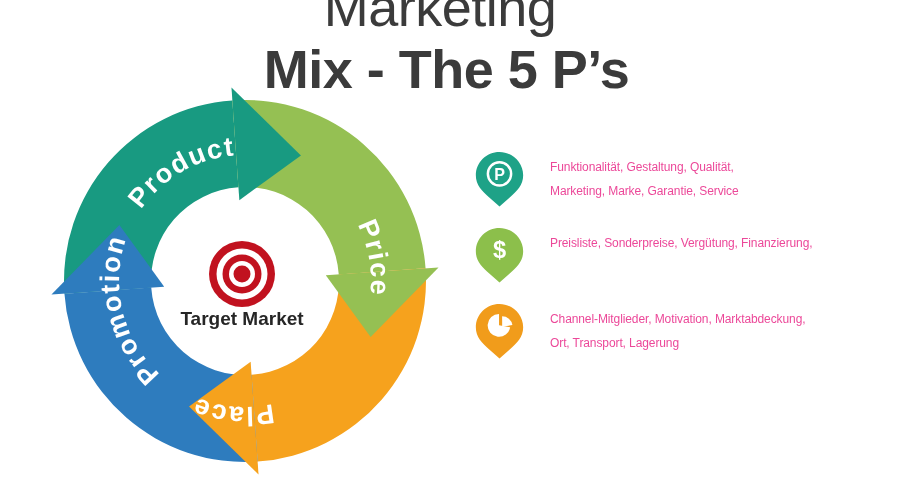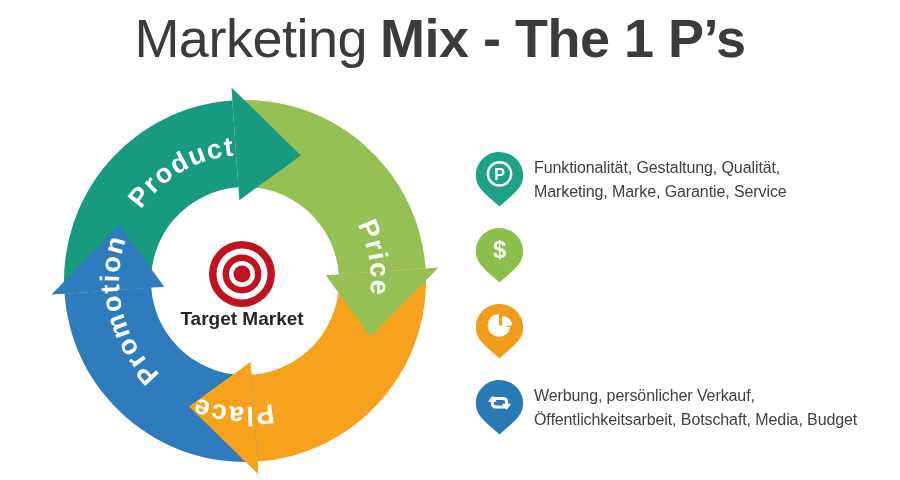--- a/index.html
+++ b/index.html
@@ -3,39 +3,39 @@
 <meta charset="utf-8">
 <style>
   html,body{margin:0;padding:0;}
   body{
     width:900px;height:480px;background:#fff;position:relative;overflow:hidden;
     font-family:"Liberation Sans", sans-serif;
   }
   .title{
     position:absolute;top:0;left:0;right:0;height:76px;
     display:flex;align-items:center;justify-content:center;
-    padding-right:20px;color:#3b3b3b;font-size:54px;letter-spacing:-0.5px;white-space:pre;
+    padding-right:20px;color:#3b3b3b;font-size:54px;letter-spacing:-0.5px;white-space:pre;flex-direction:column;
   }
   .title .light{font-weight:400;}
   .title .bold{font-weight:700;margin-left:13px;}
   .diagram{position:absolute;left:45px;top:81px;width:400px;height:400px;}
   .items{position:absolute;left:473px;top:149px;}
   .item{display:flex;align-items:flex-start;margin-bottom:15px;height:61px;}
   .pin{width:53px;height:61px;flex:none;display:block;}
   .item-text{
-    margin-left:8px;padding-top:7px;font-size:16px;line-height:23.5px;
-    color:#404040;letter-spacing:-0.1px;white-space:nowrap;
+    margin-left:24px;padding-top:7px;font-size:12px;line-height:23.5px;
+    color:#ec4899;letter-spacing:-0.1px;white-space:nowrap;
   }
 </style>
 </head>
 <body>
 
 <div class="title">
   <span class="light">Marketing</span>
-  <span class="bold">Mix - The 1 P’s</span>
+  <span class="bold">Mix - The 5 P’s</span>
 </div>
 
 <svg id="cycle-svg" class="diagram" viewBox="0 0 400 400">
     <defs>
       <path id="txtcircle" d="M200.00 74.00 A126 126 0 1 1 200.00 326.00 A126 126 0 1 1 200.00 74.00"></path>
     </defs>
     <path d="M19.44 212.63 A181 181 0 0 1 187.37 19.44 L193.44 106.23 A94 94 0 0 0 106.23 206.56 Z" fill="#189a81"></path>
     <path d="M187.37 19.44 A181 181 0 0 1 380.56 187.37 L293.77 193.44 A94 94 0 0 0 193.44 106.23 Z" fill="#95c053"></path>
     <path d="M380.56 187.37 A181 181 0 0 1 212.63 380.56 L206.56 293.77 A94 94 0 0 0 293.77 193.44 Z" fill="#f6a21d"></path>
     <path d="M212.63 380.56 A181 181 0 0 1 19.44 212.63 L106.23 206.56 A94 94 0 0 0 206.56 293.77 Z" fill="#2e7cbe"></path>
@@ -72,42 +72,32 @@
       <div>Marketing, Marke, Garantie, Service</div>
     </div>
   </div>
 
   <div class="item">
     <svg class="pin" viewBox="0 0 56 64">
       <path d="M28 3C14.2 3 3 14 3 27.6 3 38 9.5 44.3 17.5 51.2L28 60.5 38.5 51.2C46.5 44.3 53 38 53 27.6 53 14 41.8 3 28 3Z" fill="#8cbf4b"></path>
       <text x="28" y="34.5" text-anchor="middle" font-size="25" font-weight="bold" fill="#fff">$</text>
     </svg>
     <div class="item-text">
+      <div>Preisliste, Sonderpreise, Vergütung, Finanzierung,</div>
     </div>
   </div>
 
   <div class="item">
     <svg class="pin" viewBox="0 0 56 64">
       <path d="M28 3C14.2 3 3 14 3 27.6 3 38 9.5 44.3 17.5 51.2L28 60.5 38.5 51.2C46.5 44.3 53 38 53 27.6 53 14 41.8 3 28 3Z" fill="#f19c1b"></path>
       <g fill="#fff">
         <path d="M27.5 25.5 L27.5 13.5 A12 12 0 1 0 39.3 27.6 Z"></path>
         <path d="M30.8 27 L30.8 16 A11 11 0 0 1 41.6 25.1 Z"></path>
       </g>
     </svg>
+    <div class="item-text">
+      <div>Channel-Mitglieder, Motivation, Marktabdeckung,</div>
+      <div>Ort, Transport, Lagerung</div>
+    </div>
   </div>
 
-  <div class="item">
-    <svg class="pin" viewBox="0 0 56 64">
-      <path d="M28 3C14.2 3 3 14 3 27.6 3 38 9.5 44.3 17.5 51.2L28 60.5 38.5 51.2C46.5 44.3 53 38 53 27.6 53 14 41.8 3 28 3Z" fill="#2a79b7"></path>
-      <g>
-        <path d="M20.5 22.5H31.5Q35.5 22.5 35.5 26.5V28.5" stroke="#fff" stroke-width="3.2" fill="none"></path>
-        <polygon points="30.8,28 40.2,28 35.5,34.5" fill="#fff"></polygon>
-        <path d="M35.5 31.5H24.5Q20.5 31.5 20.5 27.5V25.5" stroke="#fff" stroke-width="3.2" fill="none"></path>
-        <polygon points="15.8,26 25.2,26 20.5,19.5" fill="#fff"></polygon>
-      </g>
-    </svg>
-    <div class="item-text">
-      <div>Werbung, persönlicher Verkauf,</div>
-      <div>Öffentlichkeitsarbeit, Botschaft, Media, Budget</div>
-    </div>
-  </div>
 
 </div>
 
 </body></html>

